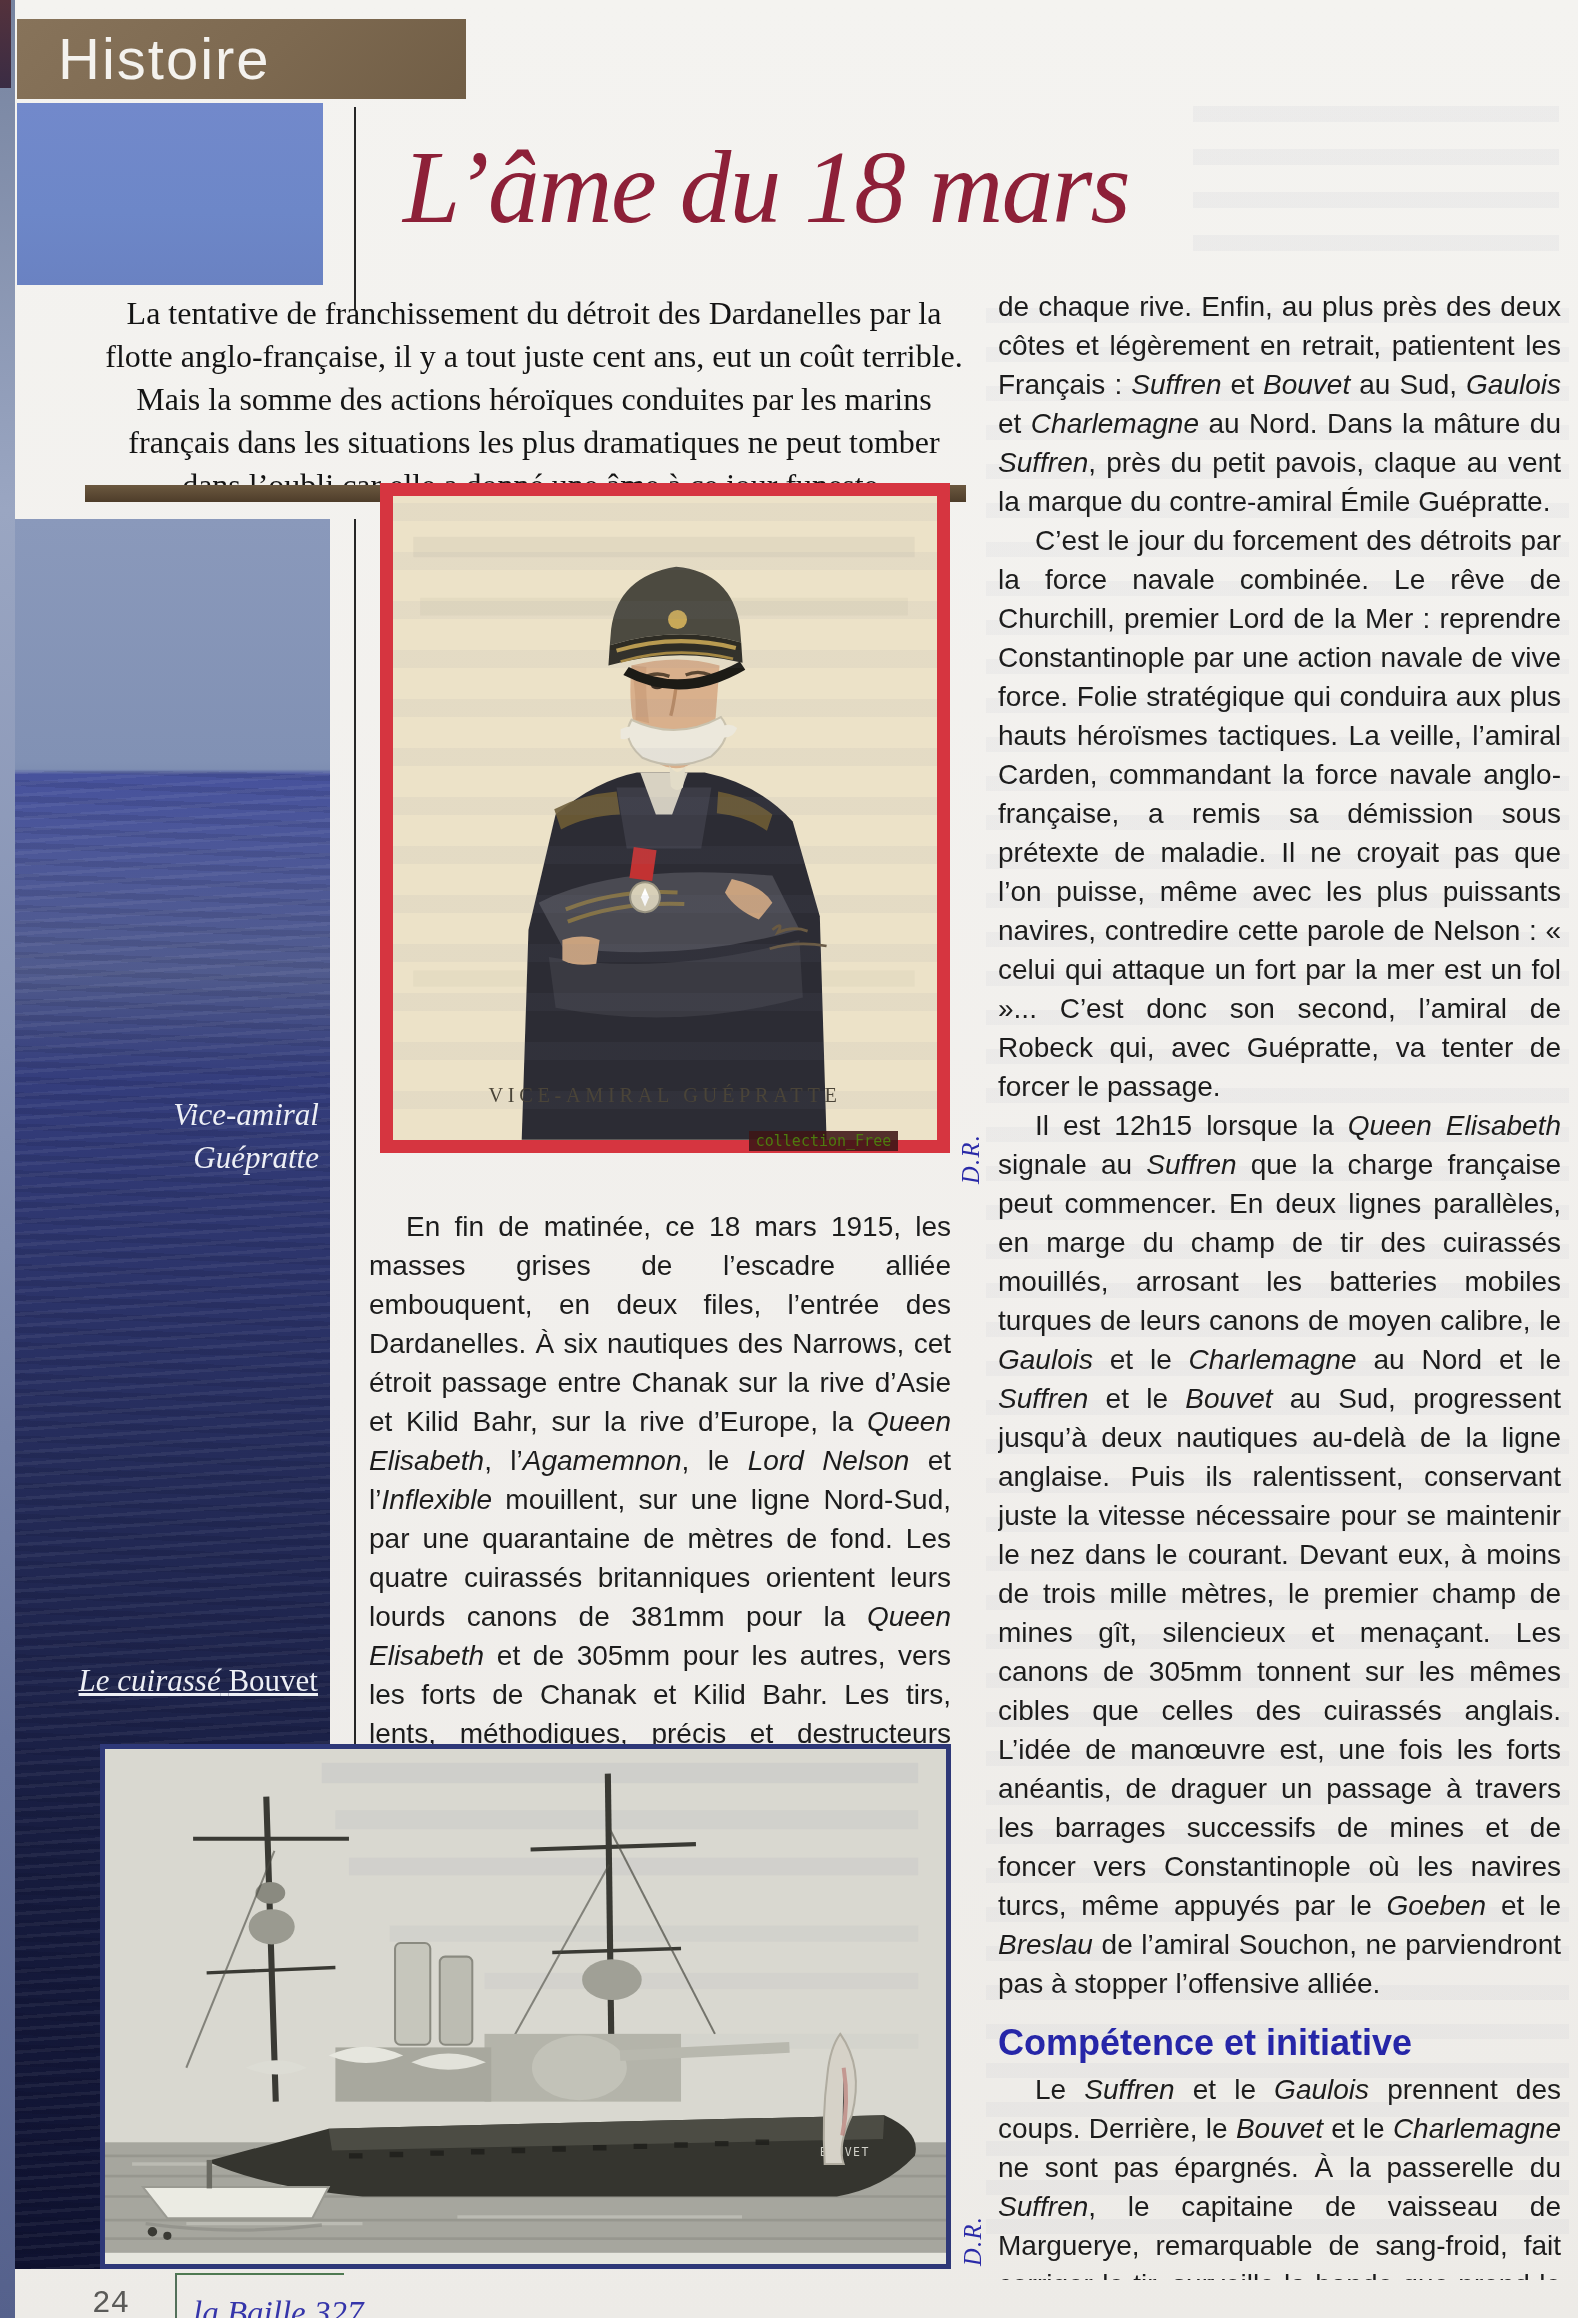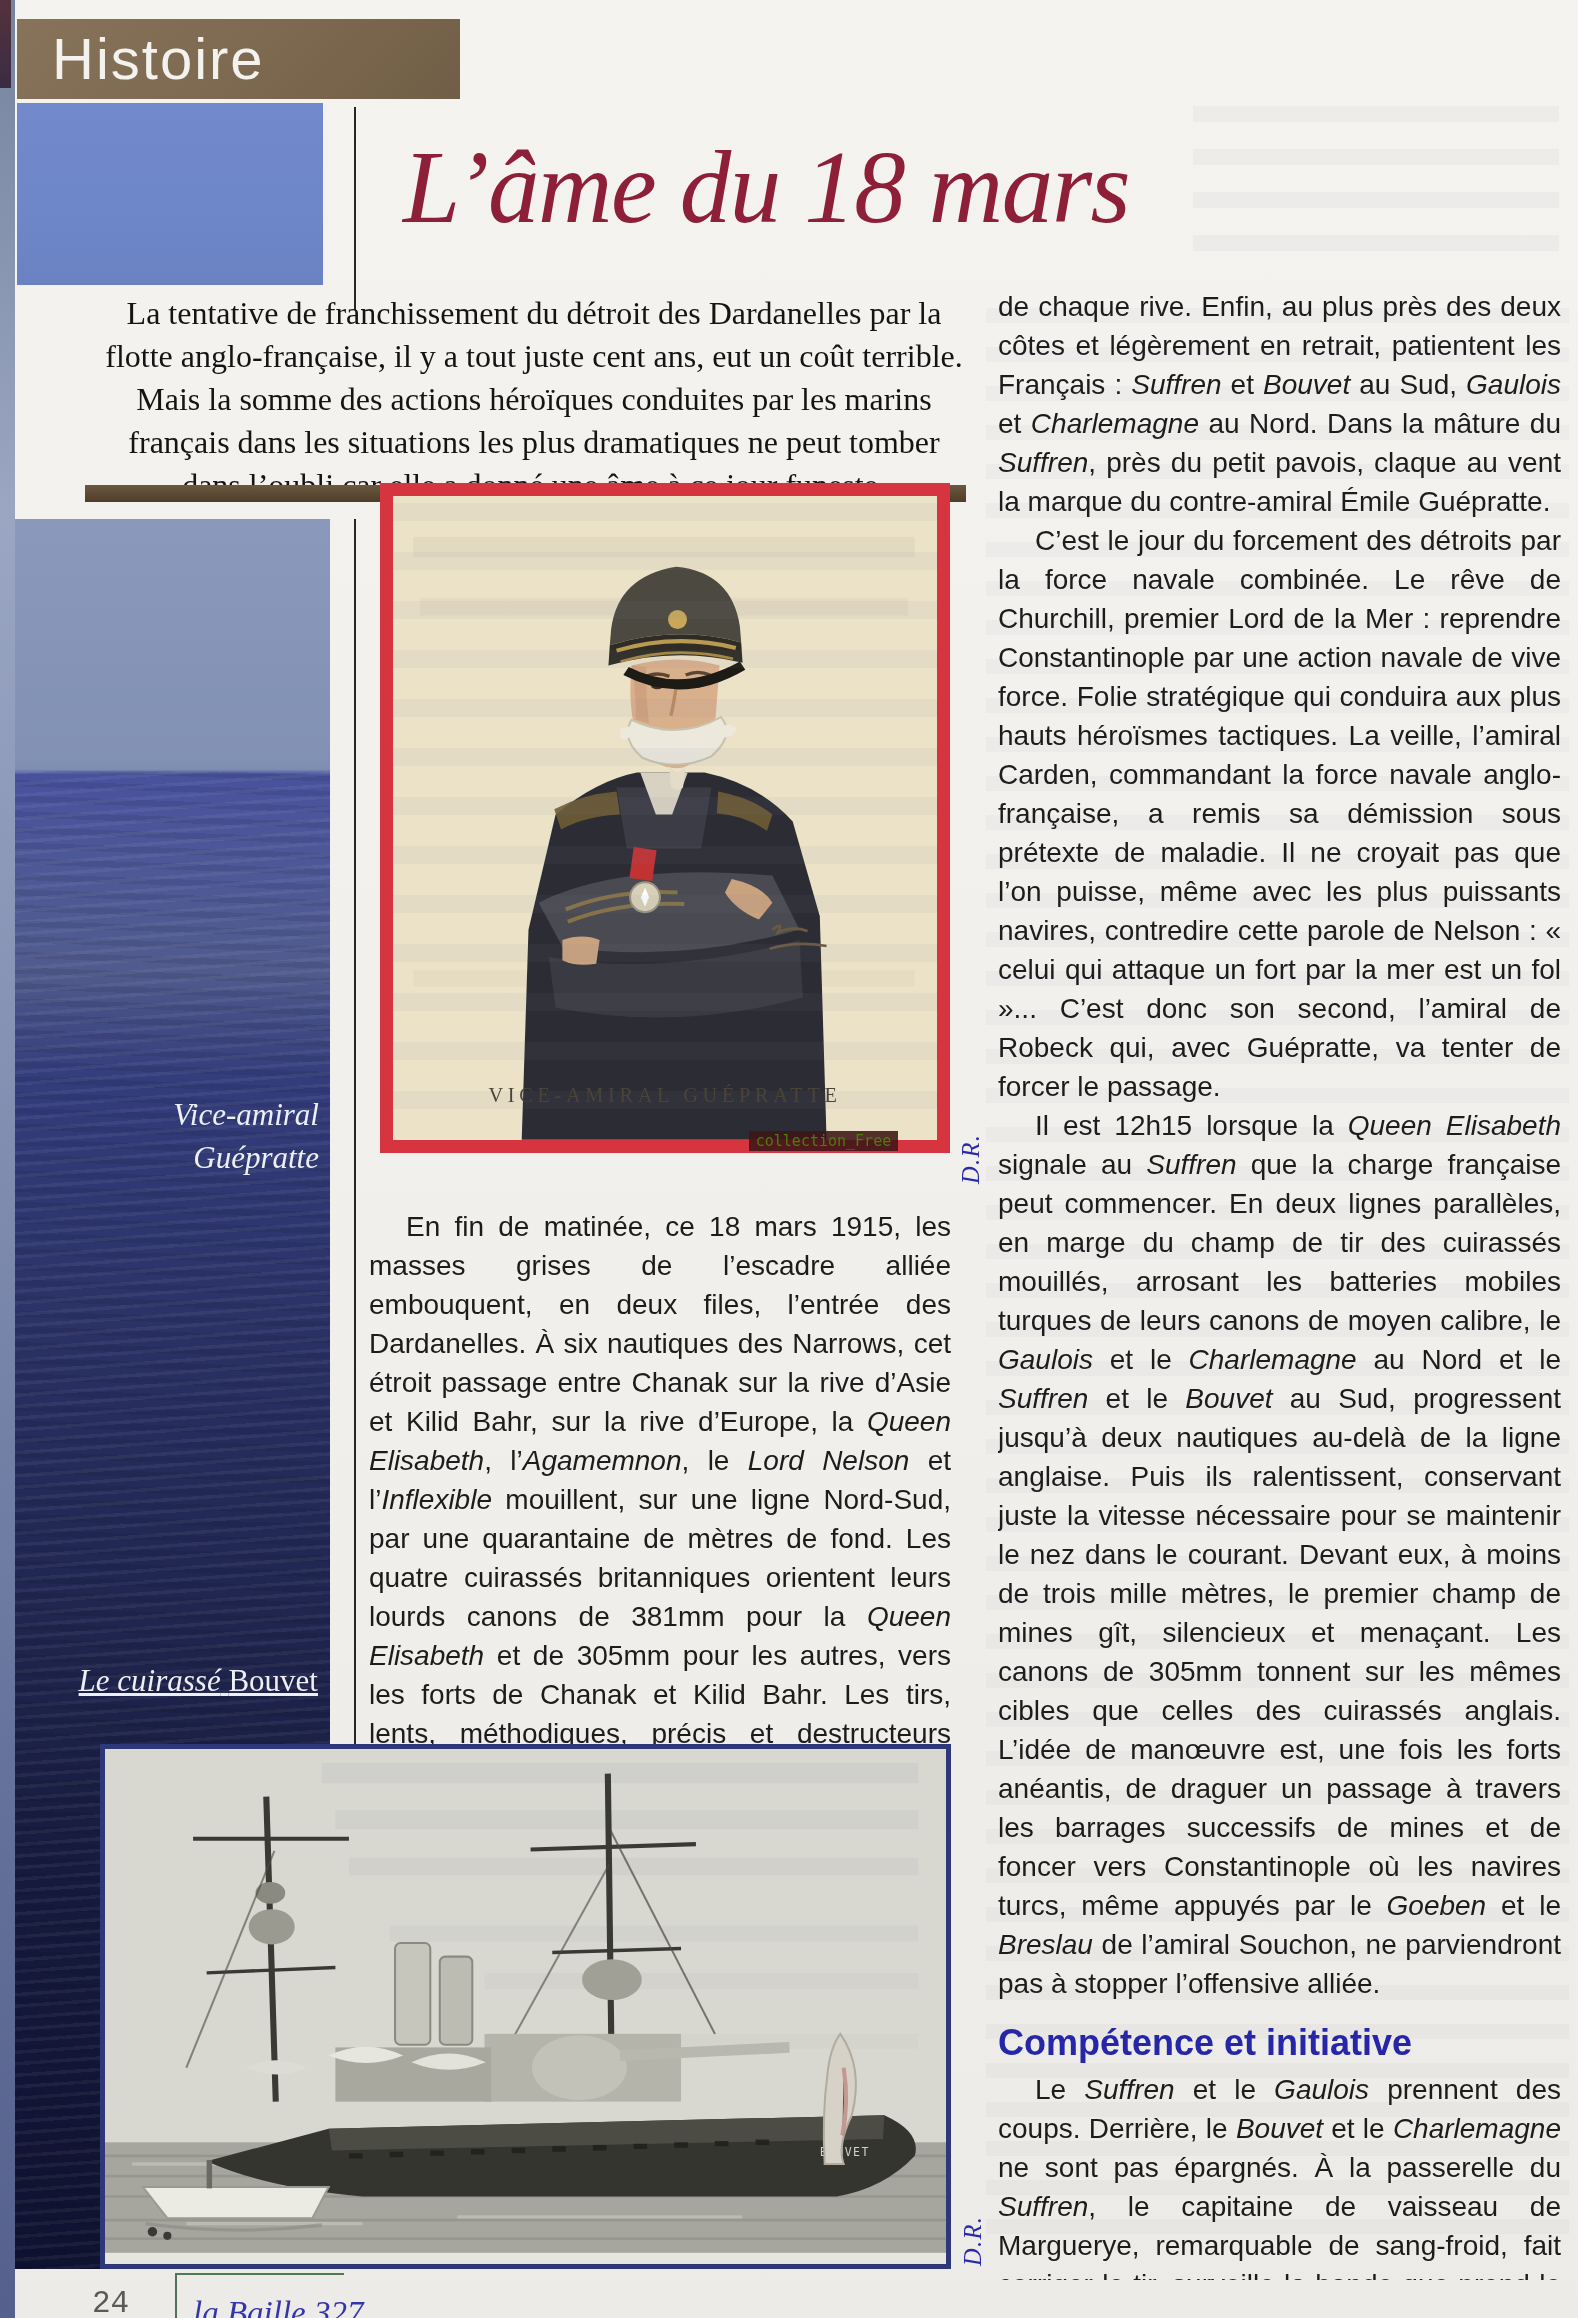--- a/index.html
+++ b/index.html
@@ -1,19 +1,19 @@
 <!DOCTYPE html>
 <html style="font-size:11px"><head>
 <meta charset="utf-8">
 <style>
   html,body{margin:0;padding:0;background:#d8d6d2;}
   .page{position:relative;width:1578px;height:2319px;background:linear-gradient(180deg,#f4f3f0 0%,#f1efec 60%,#edebe7 100%);overflow:hidden;font-family:"Liberation Sans",sans-serif;}
   .edge-strip{position:absolute;left:0;top:0;width:15px;height:2319px;background:linear-gradient(180deg,#76839f 0%,#9aa6c2 22%,#8592b4 45%,#66739c 75%,#55618c 100%);}
   .edge-notch{position:absolute;left:0;top:0;width:11px;height:88px;background:linear-gradient(180deg,#54323c,#3a2c44);}
-  .section-box{position:absolute;left:17px;top:19px;width:443px;height:80px;background:linear-gradient(135deg,#87735a 0%,#7d6950 55%,#715e46 100%);}
+  .section-box{position:absolute;left:17px;top:19px;width:443px;height:80px;background:linear-gradient(135deg,#87735a 0%,#7d6950 55%,#715e46 100%);padding-left:6px;}
   .section-label{font-size:58px;line-height:80px;color:#f4f2ee;padding-left:35px;letter-spacing:2px;font-weight:400;}
   .blue-box{position:absolute;left:17px;top:103px;width:306px;height:182px;background:linear-gradient(180deg,#7289cb 0%,#6d87c8 60%,#6a82c2 100%);}
   .divider{position:absolute;width:2px;background:#262626;}
   .div-a{left:354px;top:107px;height:203px;}
   .div-b{left:354px;top:519px;height:1227px;}
   .page-title{position:absolute;left:403px;top:130px;width:908px;font-family:"Liberation Serif",serif;font-style:italic;font-size:103px;line-height:115px;color:#8d2038;letter-spacing:-1.4px;}
   .intro{position:absolute;left:102px;top:292px;width:864px;font-family:"Liberation Serif",serif;font-size:32px;line-height:43px;color:#141414;text-align:center;}
   .rule-brown{position:absolute;left:85px;top:485px;width:881px;height:17px;background:linear-gradient(180deg,#6b583f,#4e3d2a);}
   
   .portrait-frame{position:absolute;left:380px;top:483px;width:544px;height:644px;background:#ece2c8;border:13.6px solid #d63540;}

